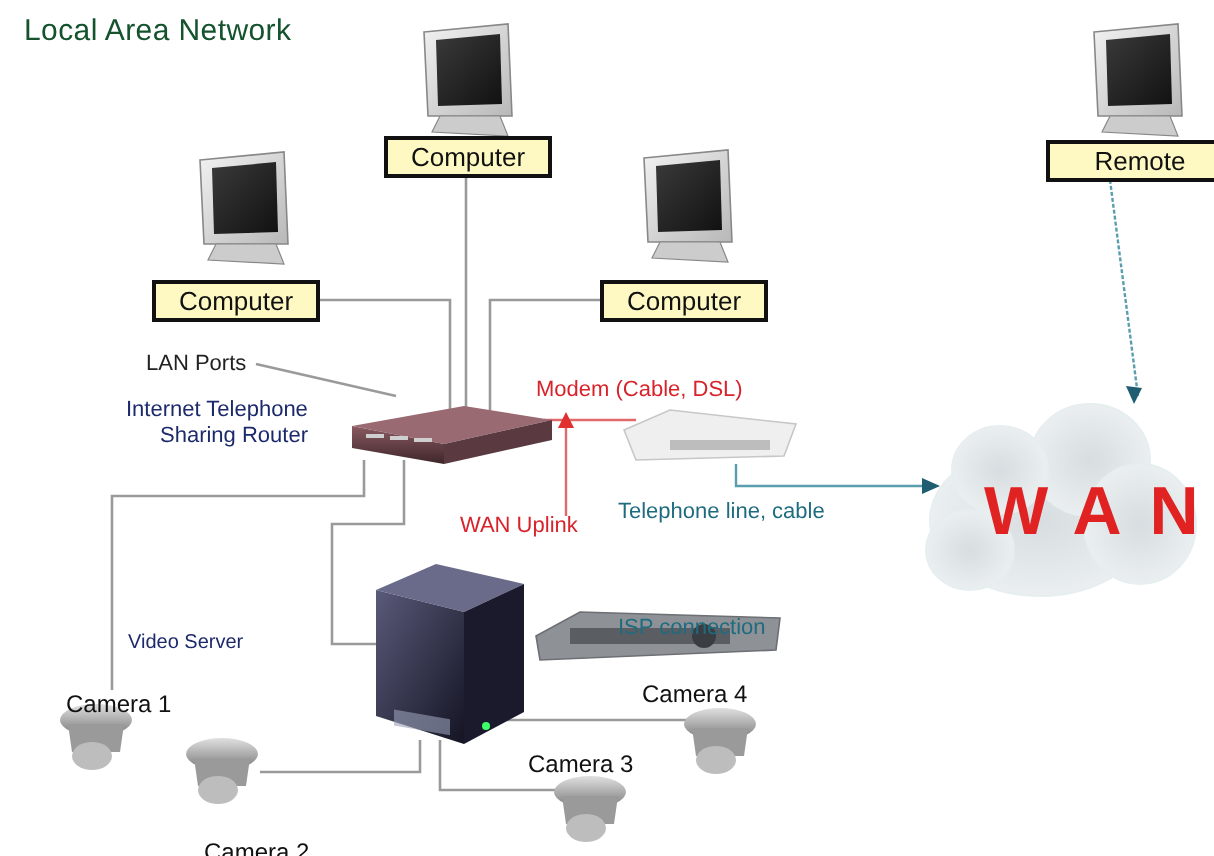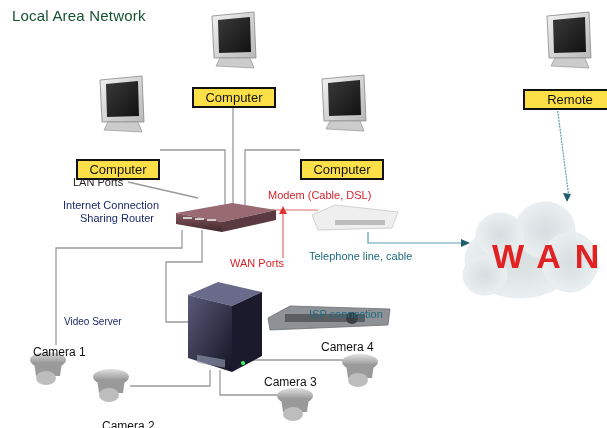--- a/index.html
+++ b/index.html
@@ -1,20 +1,20 @@
 <!DOCTYPE html>
 <html><head>
 <meta charset="utf-8">
 <style>
   html,body{margin:0;padding:0;background:#fff;}
   body{width:607px;height:428px;position:relative;overflow:hidden;font-family:"Liberation Sans",sans-serif;}
   svg{position:absolute;left:0;top:0;}
   .lbl{position:absolute;white-space:nowrap;font-family:"Liberation Sans",sans-serif;}
   .title{font-size:15px;color:#14532d;letter-spacing:0.2px;}
-  .box{position:absolute;border:2px solid #111;background:#fde047;font-size:13px;color:#111;text-align:center;line-height:18px;box-sizing:border-box;margin-top:19px;}
+  .box{position:absolute;border:2px solid #111;background:#fef9c3;font-size:13px;color:#111;text-align:center;line-height:18px;box-sizing:border-box;}
   .navy{color:#1c2a6b;font-size:11px;}
   .red{color:#d8232a;font-size:11px;}
   .teal{color:#1f6c80;font-size:11px;}
   .cam{font-size:12px;color:#111;}
   .wan{position:absolute;font-size:34px;font-weight:bold;color:#e02222;letter-spacing:14px;}
 </style>
 </head>
 <body>
 
 <svg width="607" height="428" viewBox="0 0 607 428">
@@ -159,24 +159,24 @@
 </svg>
 
 <div class="lbl title" style="left:12px;top:7px;">Local Area Network</div>
 
 <div class="box" style="left:192px;top:68px;width:84px;height:21px;">Computer</div>
 <div class="box" style="left:76px;top:140px;width:84px;height:21px;">Computer</div>
 <div class="box" style="left:300px;top:140px;width:84px;height:21px;">Computer</div>
 <div class="box" style="left:523px;top:70px;width:94px;height:21px;">Remote</div>
 
 <div class="lbl" style="left:73px;top:176px;font-size:11px;color:#222;">LAN Ports</div>
-<div class="lbl navy" style="left:63px;top:199px;">Internet Connection</div>
+<div class="lbl navy" style="left:63px;top:199px;">Internet Telephone</div>
 <div class="lbl navy" style="left:80px;top:212px;">Sharing Router</div>
 <div class="lbl red" style="left:268px;top:189px;">Modem (Cable, DSL)</div>
-<div class="lbl red" style="left:230px;top:257px;">WAN Ports</div>
+<div class="lbl red" style="left:230px;top:257px;">WAN Uplink</div>
 <div class="lbl teal" style="left:309px;top:250px;">Telephone line, cable</div>
 <div class="lbl teal" style="left:309px;top:264px;margin-top:44px;">ISP connection</div>
 <div class="lbl navy" style="left:64px;top:316px;font-size:10px;">Video Server</div>
 
 <div class="wan" style="left:492px;top:237px;">WAN</div>
 
 <div class="lbl cam" style="left:5px;top:345px;margin-left:28px;">Camera 1</div>
 <div class="lbl cam" style="left:79px;top:419px;margin-left:23px;">Camera 2</div>
 <div class="lbl cam" style="left:264px;top:375px;text-align:right;">Camera 3</div>
 <div class="lbl cam" style="left:321px;top:340px;">Camera 4</div>

